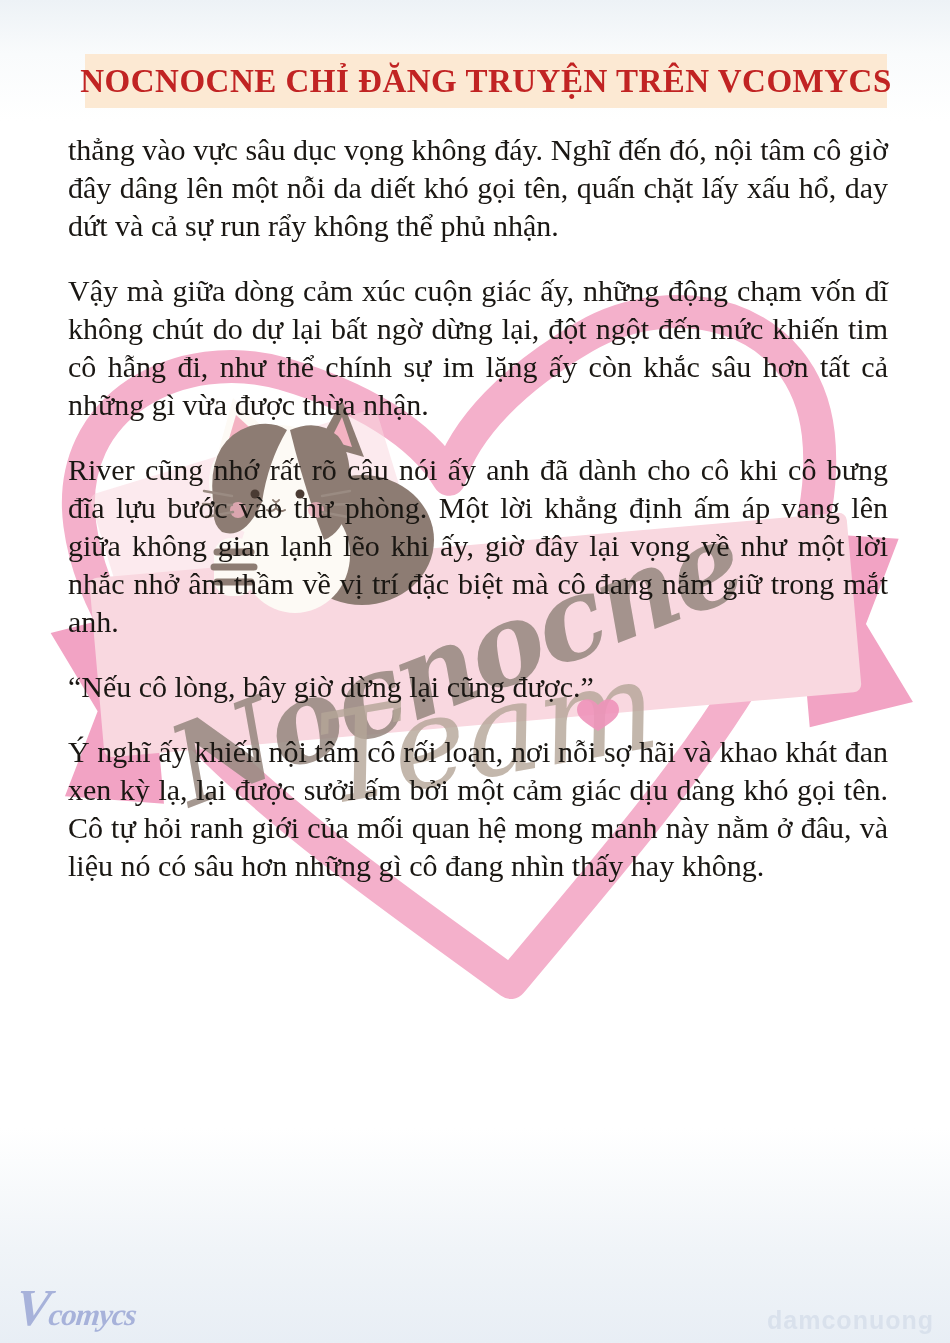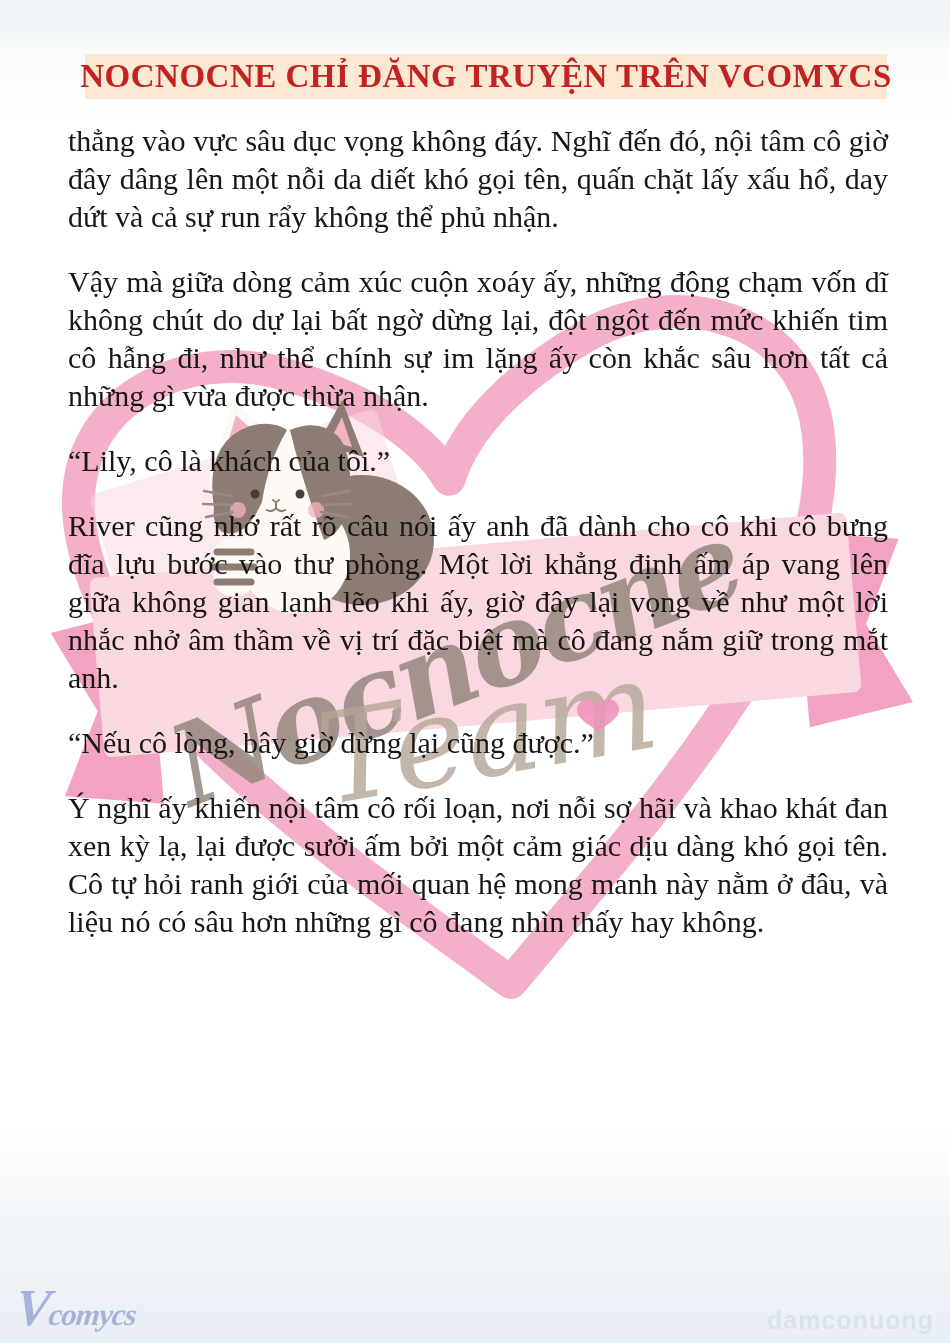--- a/index.html
+++ b/index.html
@@ -8,21 +8,21 @@
     width:950px;height:1343px;
     margin:0 auto;
     overflow:hidden;
     background:linear-gradient(180deg,#edf2f6 0%,#f9fbfc 4%,#ffffff 9%,#ffffff 84%,#f0f4f8 93%,#e8eef5 100%);
     font-family:"Liberation Serif","DejaVu Serif",serif;
   }
   .watermark{position:absolute;left:0;top:0;width:950px;height:1343px;z-index:0;}
   .header-strip{
     position:relative;z-index:2;
     margin:54px 63px 0 85px;
-    height:45px;
+    height:54px;
     background:var(--header-bg,#fce9d3);
     display:flex;align-items:center;justify-content:center;
   }
   .header-strip span{
     font-weight:bold;
     font-size:33px;
     letter-spacing:.5px;
     color:var(--header-red,#c12323);
     white-space:nowrap;
   }
@@ -92,22 +92,21 @@
     <text transform="translate(495 775) rotate(-10)" x="0" y="0" text-anchor="middle" font-family="'DejaVu Serif','Liberation Serif',serif" font-style="italic" font-size="125" opacity="0.8" style="fill:var(--wm-script,#b5a698)">Team</text>
     <path d="M598 705 c-8 -10 -21 -6 -21 5 c0 8 9 13 21 21 c12 -8 21 -13 21 -21 c0 -11 -13 -15 -21 -5 Z" opacity="0.9" style="fill:var(--small-heart-pink,#ee93ba)"></path>
   </svg>
 
   <div class="header-strip">
     <span>NOCNOCNE CHỈ ĐĂNG TRUYỆN TRÊN VCOMYCS</span>
   </div>
 
   <div class="content">
     <p>thẳng vào vực sâu dục vọng không đáy. Nghĩ đến đó, nội tâm cô giờ đây dâng lên một nỗi da diết khó gọi tên, quấn chặt lấy xấu hổ, day dứt và cả sự run rẩy không thể phủ nhận.</p>
-    <p>Vậy mà giữa dòng cảm xúc cuộn xoáy ấy, những động chạm vốn dĩ không chút do dự lại bất ngờ dừng lại, đột ngột đến mức khiến tim cô hẫng đi, như thể chính sự im lặng ấy còn khắc sâu hơn tất cả những gì vừa được thừa nhận.</p>
-    <p class="quote">“Lily, cô là khách của tôi.”</p>
+    <p>Vậy mà giữa dòng cảm xúc cuộn giác ấy, những động chạm vốn dĩ không chút do dự lại bất ngờ dừng lại, đột ngột đến mức khiến tim cô hẫng đi, như thể chính sự im lặng ấy còn khắc sâu hơn tất cả những gì vừa được thừa nhận.</p>
     <p>River cũng nhớ rất rõ câu nói ấy anh đã dành cho cô khi cô bưng đĩa lựu bước vào thư phòng. Một lời khẳng định ấm áp vang lên giữa không gian lạnh lẽo khi ấy, giờ đây lại vọng về như một lời nhắc nhở âm thầm về vị trí đặc biệt mà cô đang nắm giữ trong mắt anh.</p>
     <p class="quote">“Nếu cô lòng, bây giờ dừng lại cũng được.”</p>
     <p>Ý nghĩ ấy khiến nội tâm cô rối loạn, nơi nỗi sợ hãi và khao khát đan xen kỳ lạ, lại được sưởi ấm bởi một cảm giác dịu dàng khó gọi tên. Cô tự hỏi ranh giới của mối quan hệ mong manh này nằm ở đâu, và liệu nó có sâu hơn những gì cô đang nhìn thấy hay không.</p>
   </div>
 
   <div class="footer-logo">Vcomycs</div>
   <div class="footer-credit">damconuong</div>
 
 </div>
 

